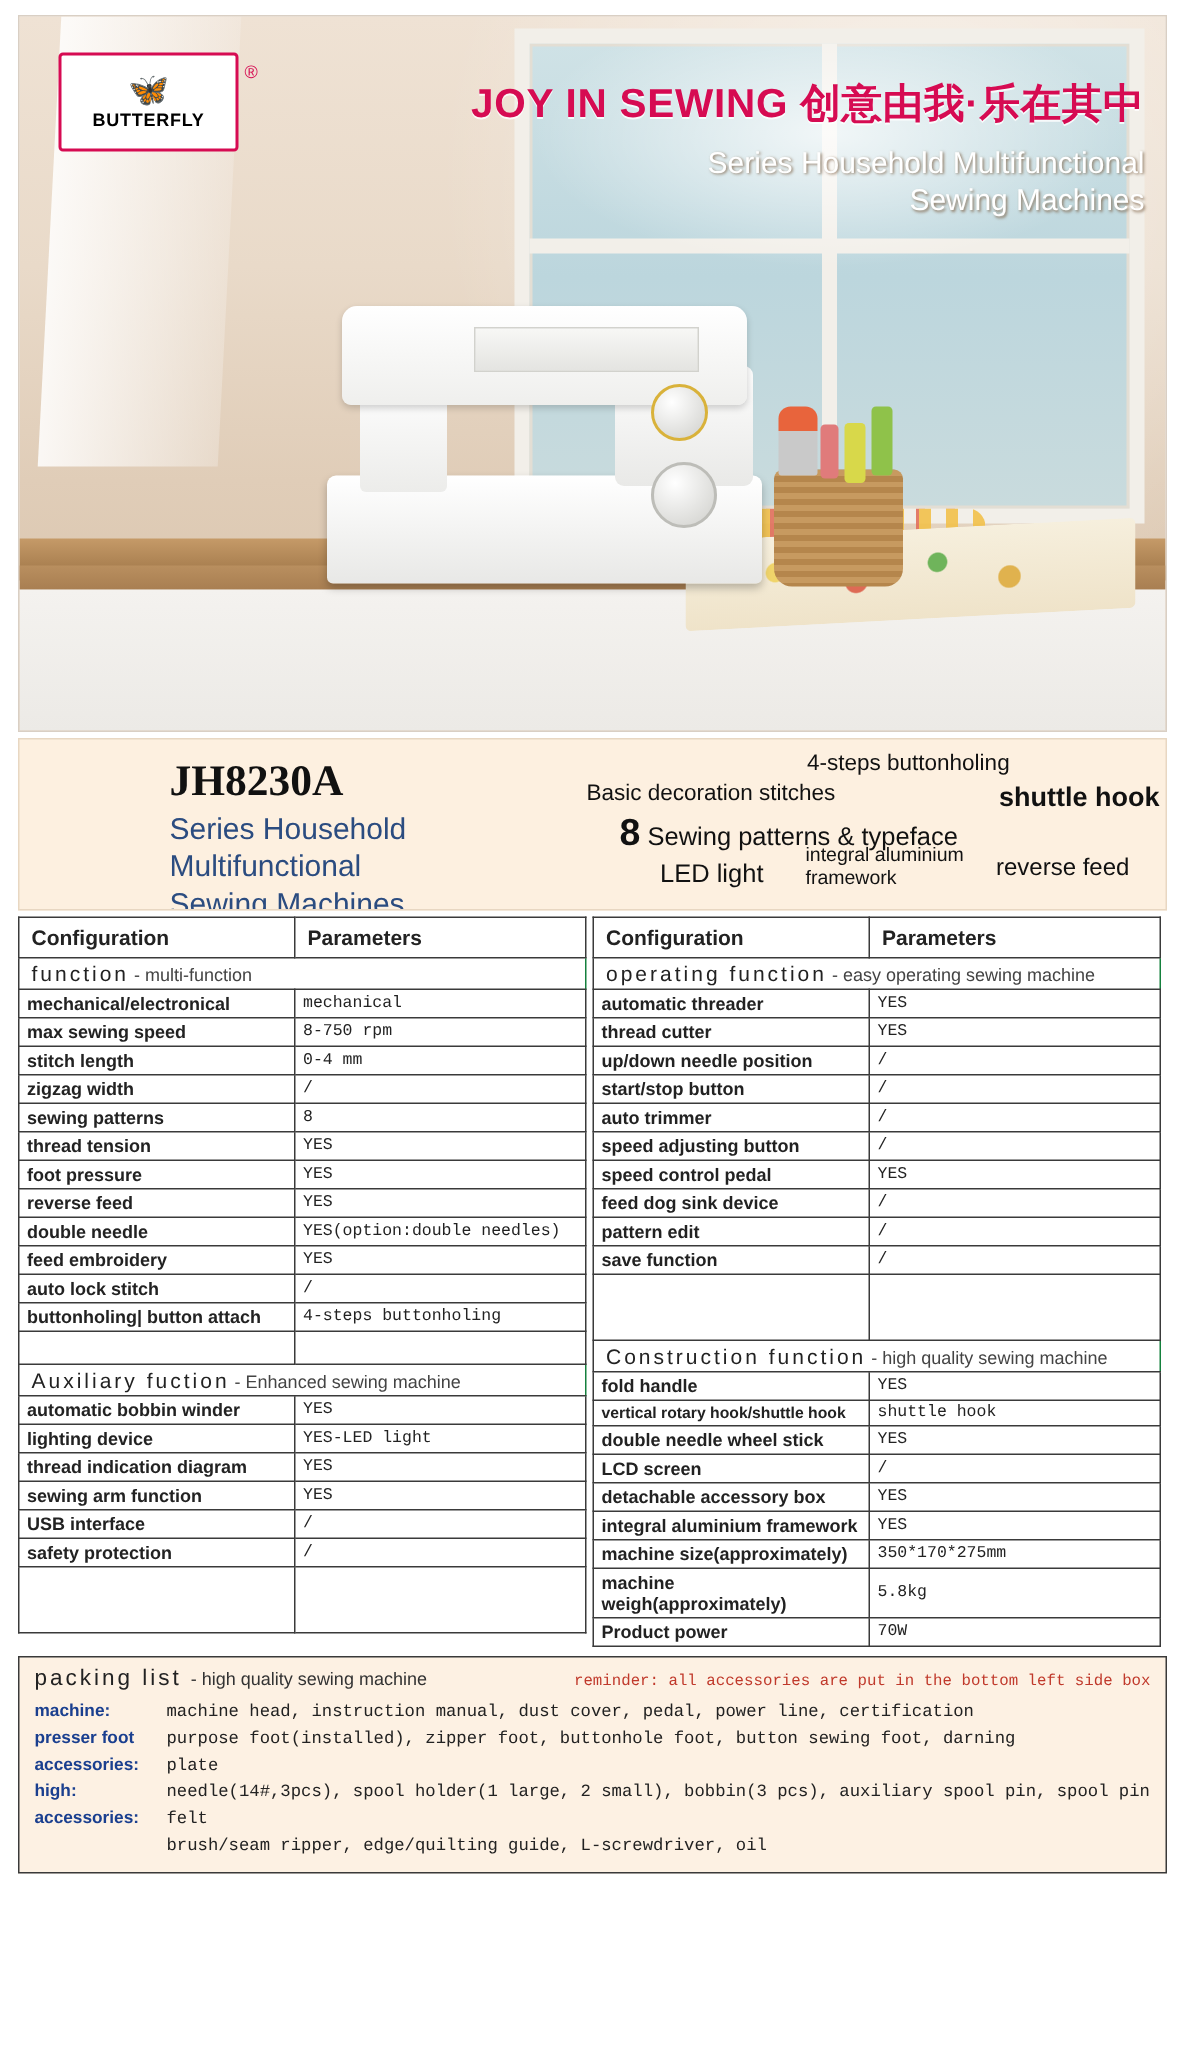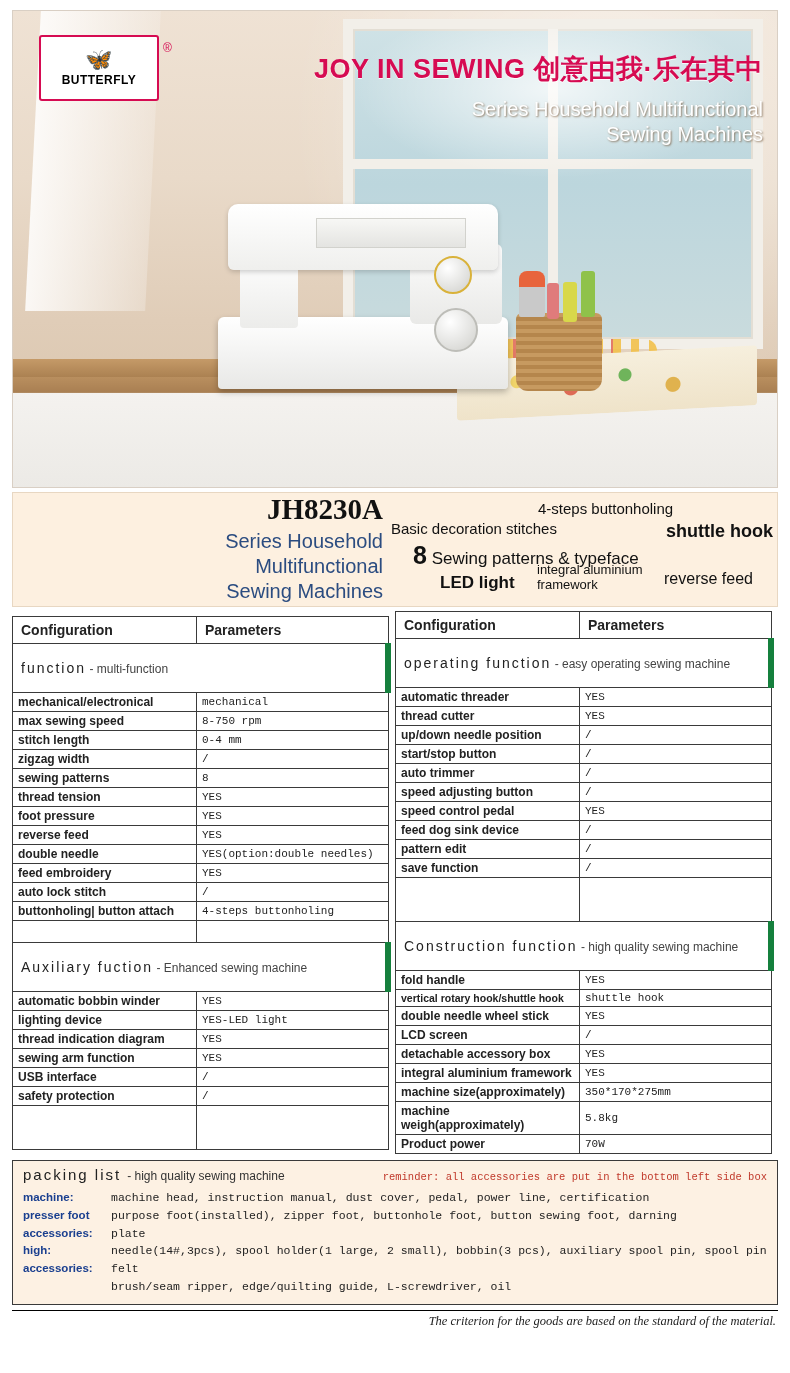--- a/index.html
+++ b/index.html
@@ -151,41 +151,41 @@
     font-weight: 500;
   }
 
   
   .title-strip {
     width:766px; height:115px; margin-top:4px;
     background:#fdf0e0; border:1px solid #e8d7c2;
     position:relative; overflow:hidden;
   }
   .model {
-    position:absolute; left:100px; top:0; width:270px; text-align:right;
+    position:absolute; left:100px; top:12px; width:270px; text-align:left;
   }
   .model-name { font-family:"Liberation Serif", serif; font-size:29px; font-weight:bold; color:#111; }
   .model-sub { font-size:20px; color:#2b4c80; line-height:1.25; margin-top:3px; font-weight:500;}
   .feat { position:absolute; color:#111; }
   .f1 { left:525px; top:7px;  font-size:15px; }
   .f2 { left:378px; top:27px; font-size:15px; }
   .f3 { left:653px; top:28px; font-size:18px; font-weight:bold; }
   .f4 { left:400px; top:48px; font-size:17px; }
   .f4 b { font-size:25px; font-weight:bold; }
-  .f5 { left:427px; top:80px; font-size:17px; font-weight:bold;}
+  .f5 { left:427px; top:80px; font-size:17px; font-weight:normal;}
   .f6 { left:524px; top:70px; font-size:13px; line-height:1.15; width:120px;}
   .f7 { left:651px; top:77px; font-size:16px; }
 
   
-  .specs { display:flex; gap:4px; margin-top:4px;align-items:center; }
+  .specs { display:flex; gap:4px; margin-top:4px; }
   .col { width:379px; }
   table { border-collapse: collapse; width:100%; table-layout:fixed; }
   td, th { border:1px solid #3a3a3a; padding:2px 5px; font-size:12px; vertical-align:middle; }
   .hdr td { font-size:14px; font-weight:bold; text-align:left; padding:5px 8px; }
-  .section-row td { border-left:1px solid #3a3a3a; border-right:6px solid #15803d; padding:16px 8px; }
+  .section-row td { border-left:1px solid #3a3a3a; border-right:1px solid #15803d; padding:2px 8px; }
   .sec-title { font-size:14px; letter-spacing:2px; }
   .sec-note { font-size:12px; color:#444; letter-spacing:0; }
   .k { width:184px; font-weight:bold; font-size:12px; }
   .k.small { font-size:10.5px; }
   .v { font-family:"Liberation Mono", monospace; font-size:11px; }
   .blank td { height:22px; }
   .blank2 td { height:44px; }
 
   
   .packing {
@@ -503,14 +503,13 @@
       <div class="pk-vals">
         <div>machine head, instruction manual, dust cover, pedal, power line, certification</div>
         <div>purpose foot(installed), zipper foot, buttonhole foot, button sewing foot, darning</div>
         <div>plate</div>
         <div>needle(14#,3pcs), spool holder(1 large, 2 small), bobbin(3 pcs), auxiliary spool pin, spool pin felt</div>
         <div>brush/seam ripper, edge/quilting guide, L-screwdriver, oil</div>
       </div>
     </div>
   </div>
 
-  <div class="footer-note">The criterion for the goods are based on the standard of the material.</div>
 </div>
 
 </body></html>

